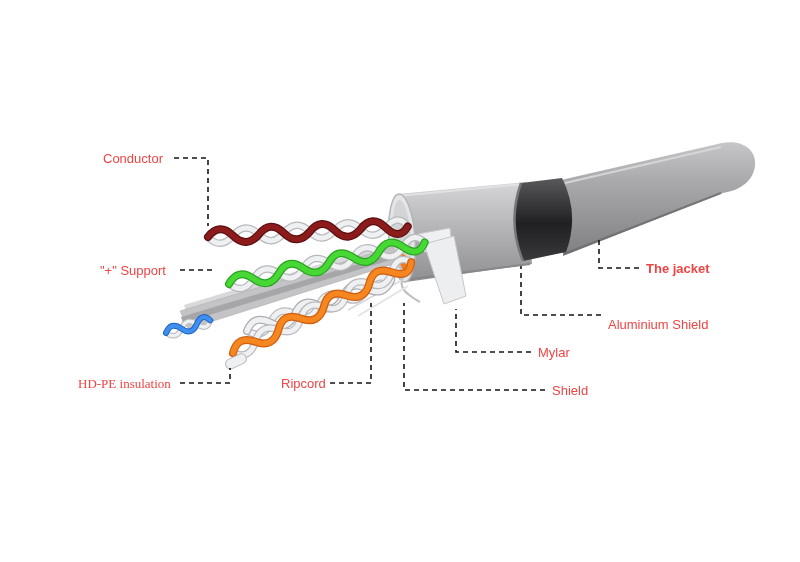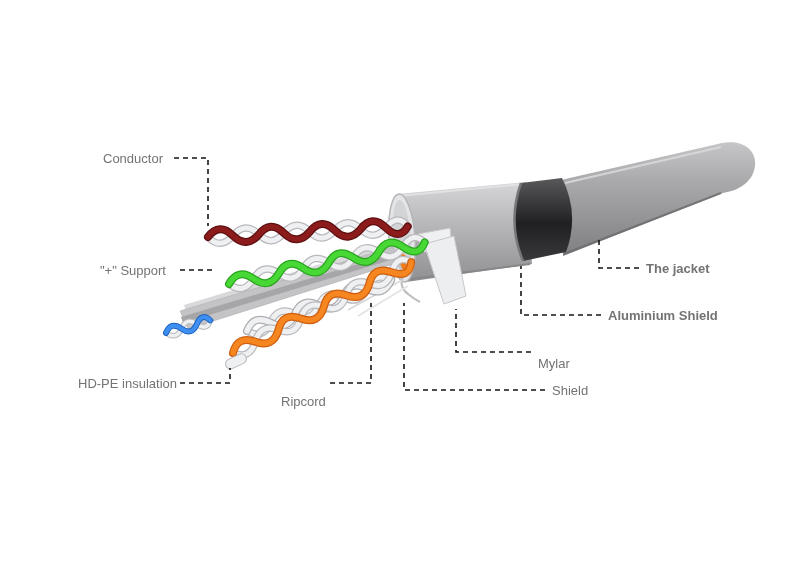--- a/index.html
+++ b/index.html
@@ -2,30 +2,30 @@
 <html><head>
 <meta charset="utf-8">
 <style>
   html,body { margin:0; padding:0; background:#ffffff; }
   .stage {
     position:relative; width:800px; height:562px; background:#ffffff;
     font-family:"Liberation Sans", sans-serif; overflow:hidden;
   }
   .stage svg { position:absolute; left:0; top:0; }
   .label {
-    position:absolute; font-size:13px; line-height:15px; color:#737373;
+    position:absolute; font-size:13px; line-height:15px; color:#ef4444;
     white-space:nowrap;
   }
   .lbl-conductor { left:103px; top:151px; }
   .lbl-support   { left:100px; top:263px; }
-  .lbl-hdpe      { left:78px;  top:376px; }
-  .lbl-ripcord   { left:281px; top:376px;margin-top:18px; }
+  .lbl-hdpe      { left:78px;  top:376px;font-family:Liberation Serif, serif; }
+  .lbl-ripcord   { left:281px; top:376px; }
   .lbl-drian     { left:552px; top:383px; }
-  .lbl-mylar     { left:538px; top:356px; }
-  .lbl-alum      { left:608px; top:308px;font-weight:bold; }
+  .lbl-mylar     { left:538px; top:345px; }
+  .lbl-alum      { left:608px; top:317px; }
   .lbl-jacket    { left:646px; top:261px;font-weight:bold; }
   .leaders polyline, .leaders line { stroke-width:1.6; stroke-dasharray:5 4; fill:none; }
   .pairs use, .pairs path { stroke-linecap:round; stroke-linejoin:round; }
 </style>
 </head>
 <body>
 
 <div class="stage">
 
   <svg width="800" height="562" viewBox="0 0 800 562">

